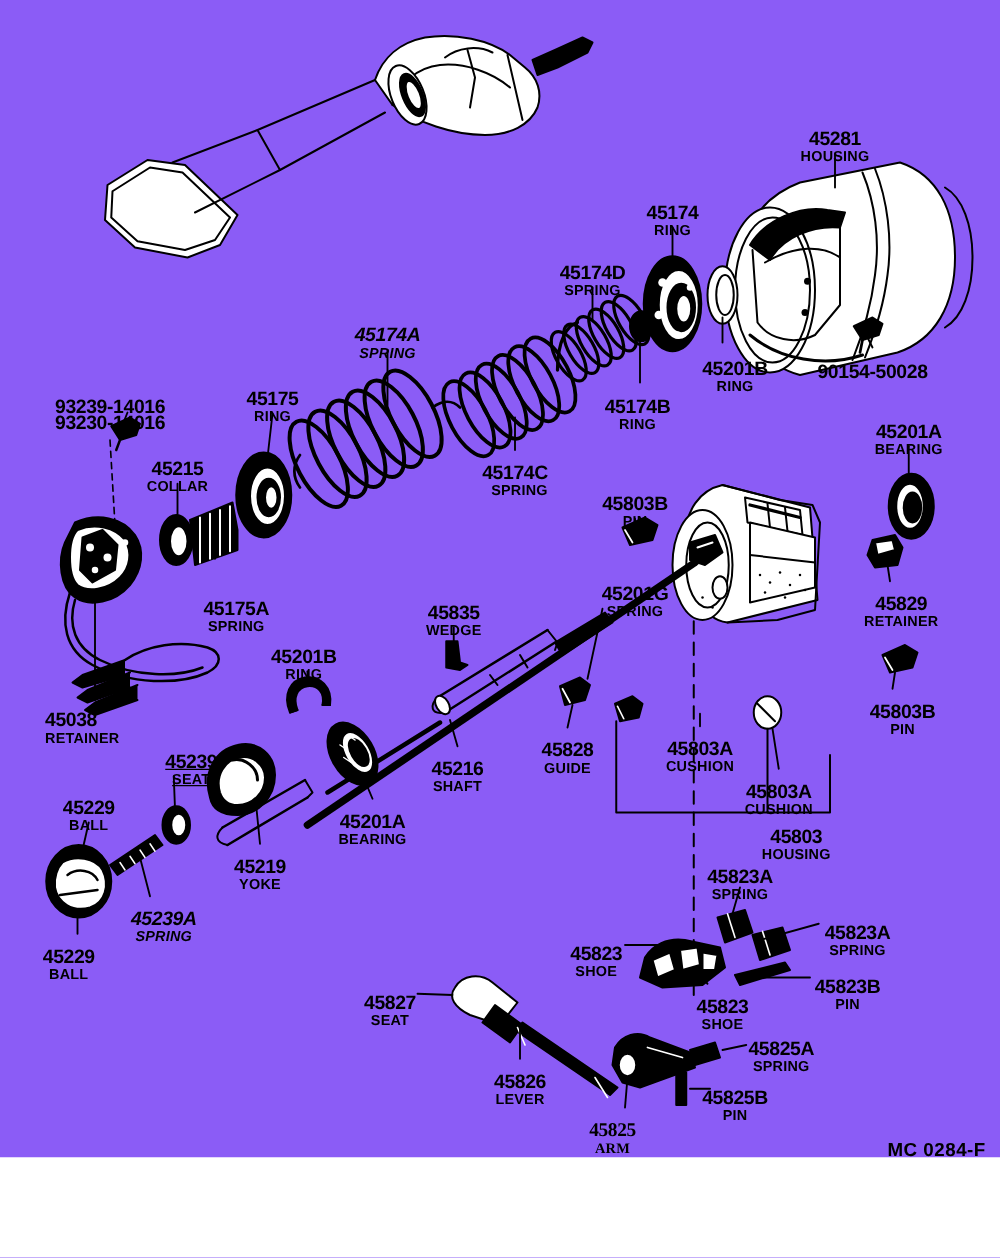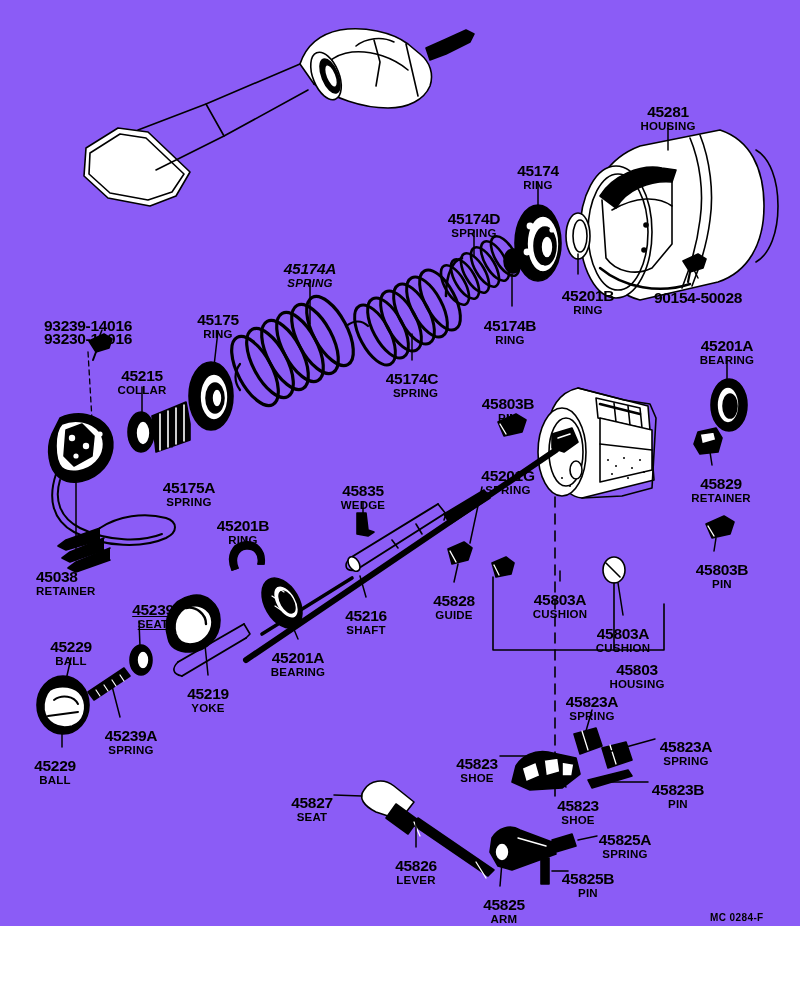--- a/index.html
+++ b/index.html
@@ -7,21 +7,21 @@
   #sheet{
     position:relative;width:800px;height:926px;background:#8b5cf6;
     font-family:"Liberation Sans", sans-serif;overflow:hidden;
   }
   #art{position:absolute;left:0;top:0;width:800px;height:1006px;}
   .lbl{position:absolute;color:#000;line-height:1;white-space:nowrap;}
   .lbl .num{font-size:15.5px;font-weight:700;letter-spacing:-0.3px;display:block;}
   .lbl .sub{font-size:11.5px;font-weight:700;letter-spacing:0.2px;display:block;margin-top:1px;}
   .lbl.c{text-align:center;transform:translateX(-50%);}
   .lbl.l{text-align:left;}
-  .wm{position:absolute;font-size:10px;font-weight:700;letter-spacing:0.4px;color:#000;
+  .wm{position:absolute;font-size:15px;font-weight:700;letter-spacing:0.4px;color:#000;
       font-family:"Liberation Sans", sans-serif;}
 </style>
 </head>
 <body>
 
 <div id="sheet">
 
   <svg id="art" viewBox="0 0 800 1006" xmlns="http://www.w3.org/2000/svg">
     <defs>
       <g id="coilturn"></g>
@@ -502,21 +502,21 @@
         <span class="sub">BEARING</span>
       </div>
       <div class="lbl c" style="left: 153px; top: 602px; text-decoration: underline;">
         <span class="num">45239</span>
         <span class="sub">SEAT</span>
       </div>
       <div class="lbl c" style="left: 71px; top: 639px;">
         <span class="num">45229</span>
         <span class="sub">BALL</span>
       </div>
-      <div class="lbl c" style="left: 131px; top: 728px;">
+      <div class="lbl c" style="left: 131px; top: 728px; font-style: italic;">
         <span class="num">45239A</span>
         <span class="sub">SPRING</span>
       </div>
       <div class="lbl c" style="left: 55px; top: 758px;">
         <span class="num">45229</span>
         <span class="sub">BALL</span>
       </div>
       <div class="lbl c" style="left: 208px; top: 686px;">
         <span class="num">45219</span>
         <span class="sub">YOKE</span>
@@ -558,21 +558,21 @@
         <span class="sub">SPRING</span>
       </div>
       <div class="lbl c" style="left: 312px; top: 795px;">
         <span class="num">45827</span>
         <span class="sub">SEAT</span>
       </div>
       <div class="lbl c" style="left: 416px; top: 858px;">
         <span class="num">45826</span>
         <span class="sub">LEVER</span>
       </div>
-      <div class="lbl c" style="left: 504px; top: 897px;">
+      <div class="lbl c" style="left: 490px; top: 897px; font-family: Liberation Serif, serif;">
         <span class="num">45825</span>
         <span class="sub">ARM</span>
       </div>
       <div class="lbl c" style="left: 588px; top: 871px;">
         <span class="num">45825B</span>
         <span class="sub">PIN</span>
       </div>
     </div>
 
   <div class="wm" style="left:710px;top:912px;">MC 0284-F</div>

